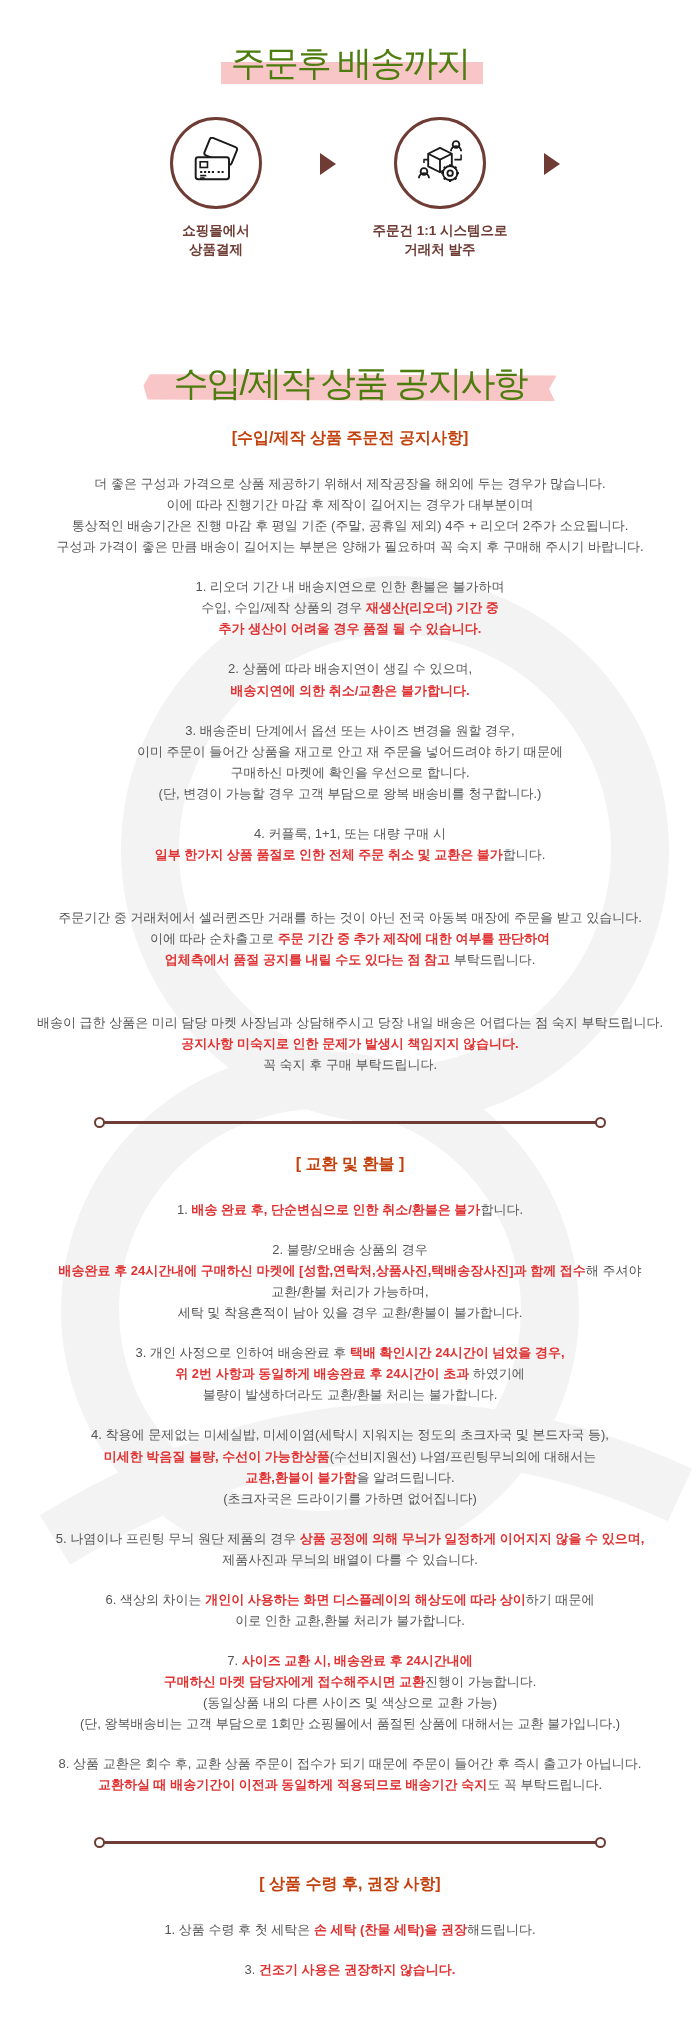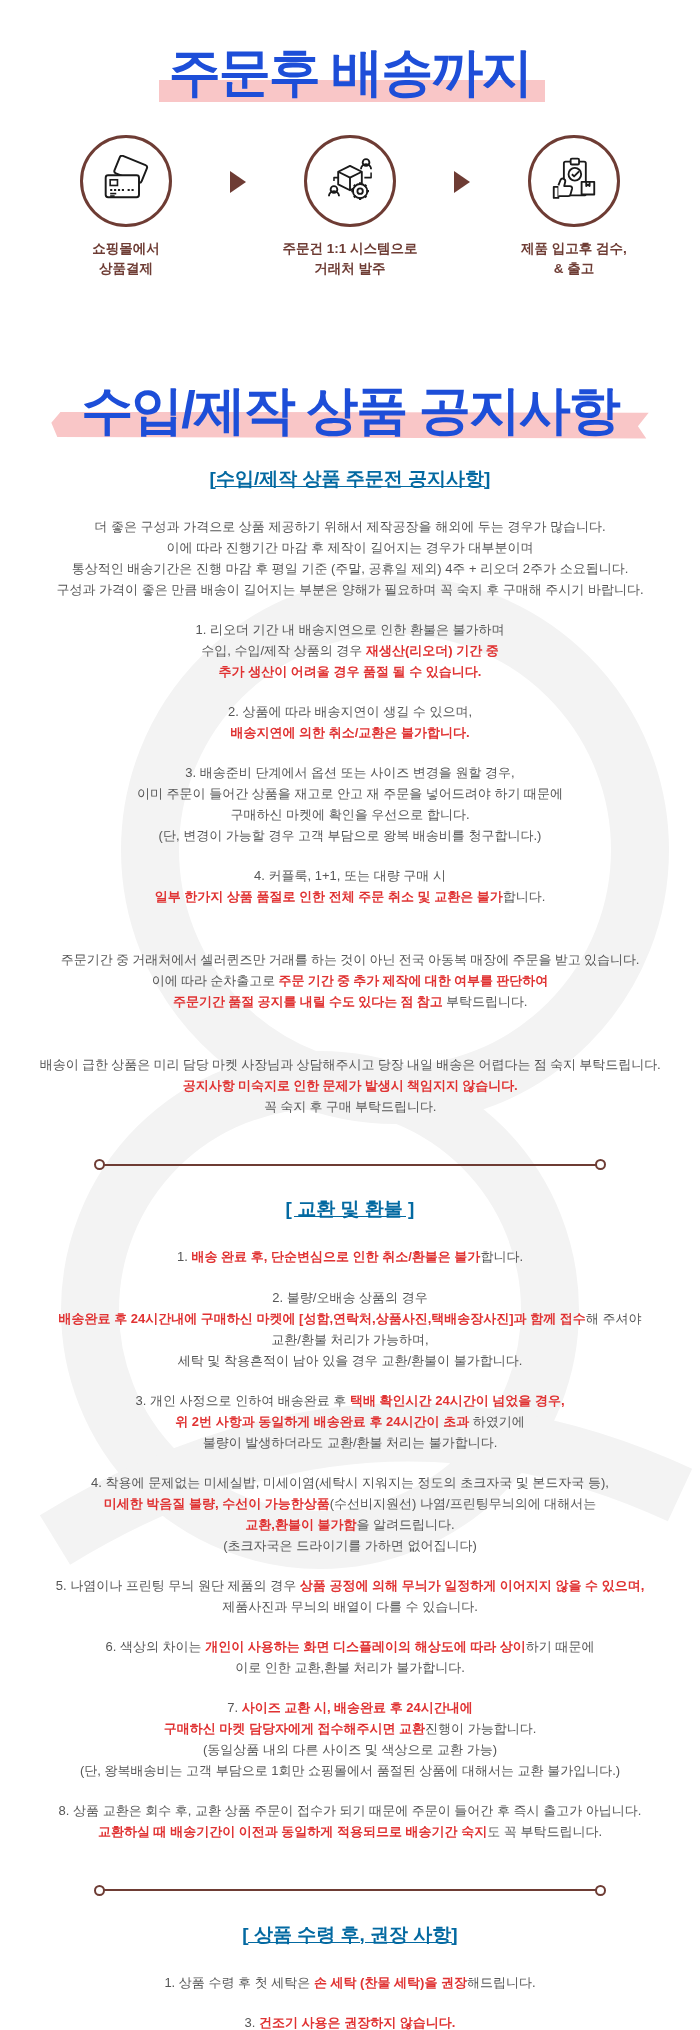--- a/index.html
+++ b/index.html
@@ -4,43 +4,43 @@
 <style>
   * { margin:0; padding:0; box-sizing:border-box; }
   html,body { background:#fff; }
   body { font-family:"Liberation Sans","DejaVu Sans",sans-serif; }
   .page { position:relative; width:700px; height:2030px; margin:0 auto; background:#fff; overflow:hidden; }
   .watermark { position:absolute; top:555px; left:0; z-index:0; pointer-events:none; }
   .content { position:relative; z-index:1; text-align:center; padding-top:44px; }
 
   
   .big-title { display:inline-block; position:relative; z-index:0;
-               font-size:52px; font-weight:700; letter-spacing:-2px;
-               color:#1d4ed8; line-height:1.1; white-space:nowrap; }
+               font-size:35px; font-weight:400; letter-spacing:-2px;
+               color:#4d7c0f; line-height:1.1; white-space:nowrap; }
   .big-title .band::after { content:""; position:absolute; z-index:-1;
                left:-10px; right:-14px; bottom:-1px; height:22px; background:#f9c6c7; }
   .big-title.tape .band::after { left:-30px; right:-30px; height:27px; bottom:1px;
                clip-path:polygon(1.6% 0, 100% 5%, 98.2% 55%, 99.6% 100%, 1% 94%, 0 42%); }
 
   
   .process-row { display:flex; justify-content:center; align-items:flex-start; gap:28px; margin-top:34px; }
   .step { width:152px; }
   .circle { width:92px; height:92px; margin:0 auto; border:3px solid #6e3c34; border-radius:50%;
             background:#fff; display:flex; align-items:center; justify-content:center; }
   .arrow { width:0; height:0; border-top:11px solid transparent; border-bottom:11px solid transparent;
            border-left:16px solid #6e3c34; margin-top:36px; }
   .step-label { margin-top:12px; color:#6e3c34; font-size:13.5px; font-weight:700; line-height:1.45; }
 
   .title2-wrap { margin-top:104px; }
 
   
   .notice-body { margin-top:6px; }
-  .sec-heading { font-size:19px; font-weight:800; color:#0369a1; margin:26px auto 24px;text-decoration:underline; }
+  .sec-heading { font-size:16px; font-weight:800; color:#c2410c; margin:26px auto 24px; }
   .block { font-size:13px; color:#555; line-height:1.62; margin:19px auto; max-width:648px; }
-  .block.gap { margin-top:42px;font-family:Liberation Serif, serif; }
+  .block.gap { margin-top:42px; }
   .em { color:#e03232; font-weight:700; }
 
   .divider { display:flex; align-items:center; width:512px; margin:42px auto 2px; }
   .divider .dot { width:11px; height:11px; border:2.5px solid #6e3c34; border-radius:50%; background:#fff; flex:0 0 auto; }
   .divider .line { flex:1; height:2.5px; background:#6e3c34; margin:0 -1px; }
 </style>
 </head>
 <body>
 
 <div class="page">
@@ -104,57 +104,39 @@
           </svg>
         </div>
         <div class="step-label">
           <span>주문건 1:1 시스템으로</span><br>
           <span>거래처 발주</span>
         </div>
       </div>
 
       <div class="arrow"></div>
 
-      <div class="step">
-        <div class="circle">
-          <svg viewBox="0 0 64 64" width="54" height="54" fill="none" stroke="#1a1a1a" stroke-width="2.2" stroke-linejoin="round">
-            <rect x="20" y="9" width="26" height="40" rx="2" fill="#fff"></rect>
-            <rect x="28" y="5.5" width="10" height="7" rx="1.5" fill="#fff"></rect>
-            <circle cx="33" cy="24" r="7.5" fill="#fff"></circle>
-            <path d="M29.5 24 l2.6 2.6 L38 20.5"></path>
-            <rect x="41" y="33" width="15" height="15" fill="#fff"></rect>
-            <path d="M46.5 33 v5 l2 -1.5 2 1.5 v-5"></path>
-            <path d="M8 39 h5.5 v13 H8 z" fill="#fff"></path>
-            <path d="M13.5 50 h11.5 a3 3 0 0 0 2.9 -2.2 l1.8 -6.6 a2.6 2.6 0 0 0 -2.5 -3.2 h-6.8 l1.2 -5.2 a3 3 0 0 0 -5.6 -2 l-2.5 6.4" fill="#fff"></path>
-          </svg>
-        </div>
-        <div class="step-label">
-          <span>제품 입고후 검수,</span><br>
-          <span>&amp; 출고</span>
-        </div>
-      </div>
 
     </div>
 
     
     <div class="title2-wrap">
       <h2 class="big-title tape">
         <span class="band">수입/제작 상품 공지사항</span>
       </h2>
     </div>
 
     
     <div class="notice-body">
         <h3 class="sec-heading">[수입/제작 상품 주문전 공지사항]</h3>
         <p class="block"><span>더 좋은 구성과 가격으로 상품 제공하기 위해서 제작공장을 해외에 두는 경우가 많습니다.</span><br><span>이에 따라 진행기간 마감 후 제작이 길어지는 경우가 대부분이며</span><br><span>통상적인 배송기간은 진행 마감 후 평일 기준 (주말, 공휴일 제외) 4주 + 리오더 2주가 소요됩니다.</span><br><span>구성과 가격이 좋은 만큼 배송이 길어지는 부분은 양해가 필요하며 꼭 숙지 후 구매해 주시기 바랍니다.</span></p>
         <p class="block"><span>1. 리오더 기간 내 배송지연으로 인한 환불은 불가하며</span><br><span>수입, 수입/제작 상품의 경우 </span><span class="em">재생산(리오더) 기간 중</span><br><span class="em">추가 생산이 어려울 경우 품절 될 수 있습니다.</span></p>
         <p class="block"><span>2. 상품에 따라 배송지연이 생길 수 있으며,</span><br><span class="em">배송지연에 의한 취소/교환은 불가합니다.</span></p>
         <p class="block"><span>3. 배송준비 단계에서 옵션 또는 사이즈 변경을 원할 경우,</span><br><span>이미 주문이 들어간 상품을 재고로 안고 재 주문을 넣어드려야 하기 때문에</span><br><span>구매하신 마켓에 확인을 우선으로 합니다.</span><br><span>(단, 변경이 가능할 경우 고객 부담으로 왕복 배송비를 청구합니다.)</span></p>
         <p class="block"><span>4. 커플룩, 1+1, 또는 대량 구매 시</span><br><span class="em">일부 한가지 상품 품절로 인한 전체 주문 취소 및 교환은 불가</span><span>합니다.</span></p>
-        <p class="block gap"><span>주문기간 중 거래처에서 셀러퀸즈만 거래를 하는 것이 아닌 전국 아동복 매장에 주문을 받고 있습니다.</span><br><span>이에 따라 순차출고로 </span><span class="em">주문 기간 중 추가 제작에 대한 여부를 판단하여</span><br><span class="em">주문기간 품절 공지를 내릴 수도 있다는 점 참고</span><span> 부탁드립니다.</span></p>
+        <p class="block gap"><span>주문기간 중 거래처에서 셀러퀸즈만 거래를 하는 것이 아닌 전국 아동복 매장에 주문을 받고 있습니다.</span><br><span>이에 따라 순차출고로 </span><span class="em">주문 기간 중 추가 제작에 대한 여부를 판단하여</span><br><span class="em">업체측에서 품절 공지를 내릴 수도 있다는 점 참고</span><span> 부탁드립니다.</span></p>
         <p class="block gap"><span>배송이 급한 상품은 미리 담당 마켓 사장님과 상담해주시고 당장 내일 배송은 어렵다는 점 숙지 부탁드립니다.</span><br><span class="em">공지사항 미숙지로 인한 문제가 발생시 책임지지 않습니다.</span><br><span>꼭 숙지 후 구매 부탁드립니다.</span></p>
         <div class="divider">
           <span class="dot"></span>
           <span class="line"></span>
           <span class="dot"></span>
         </div>
         <h3 class="sec-heading">[ 교환 및 환불 ]</h3>
         <p class="block"><span>1. </span><span class="em">배송 완료 후, 단순변심으로 인한 취소/환불은 불가</span><span>합니다.</span></p>
         <p class="block"><span>2. 불량/오배송 상품의 경우</span><br><span class="em">배송완료 후 24시간내에 구매하신 마켓에 [성함,연락처,상품사진,택배송장사진]과 함께 접수</span><span>해 주셔야</span><br><span>교환/환불 처리가 가능하며,</span><br><span>세탁 및 착용흔적이 남아 있을 경우 교환/환불이 불가합니다.</span></p>
         <p class="block"><span>3. 개인 사정으로 인하여 배송완료 후 </span><span class="em">택배 확인시간 24시간이 넘었을 경우,</span><br><span class="em">위 2번 사항과 동일하게 배송완료 후 24시간이 초과</span><span> 하였기에</span><br><span>불량이 발생하더라도 교환/환불 처리는 불가합니다.</span></p>

